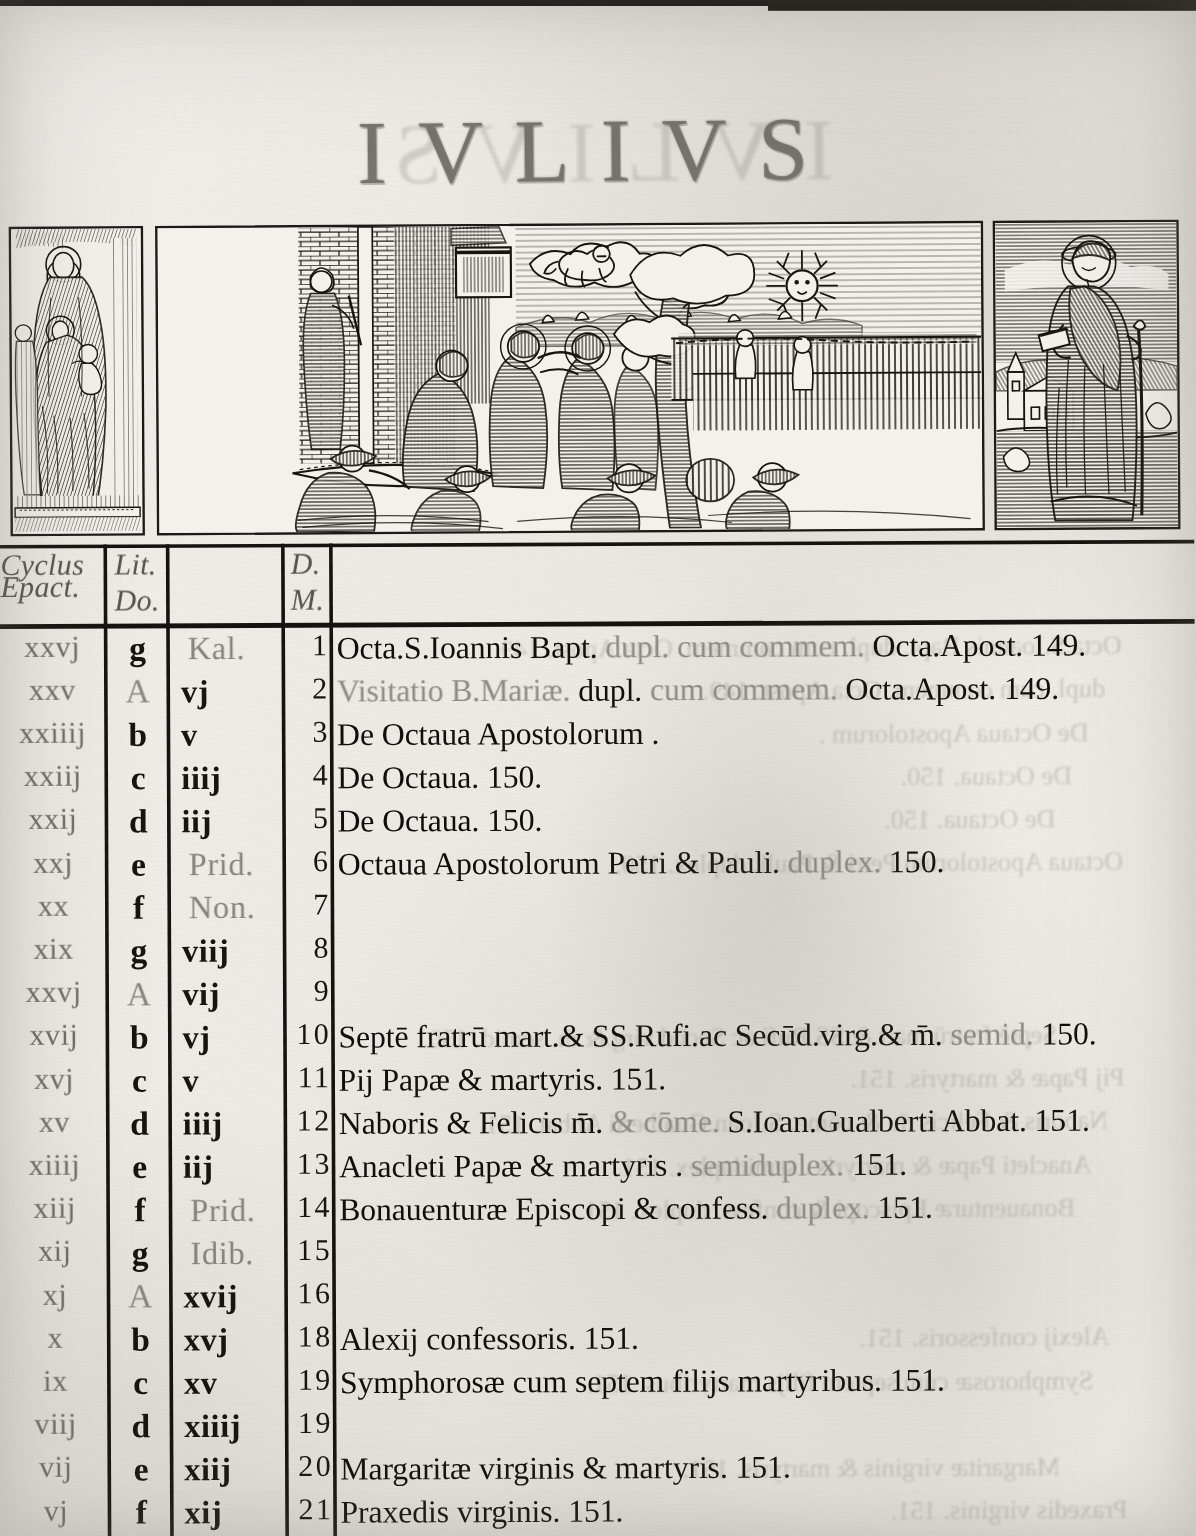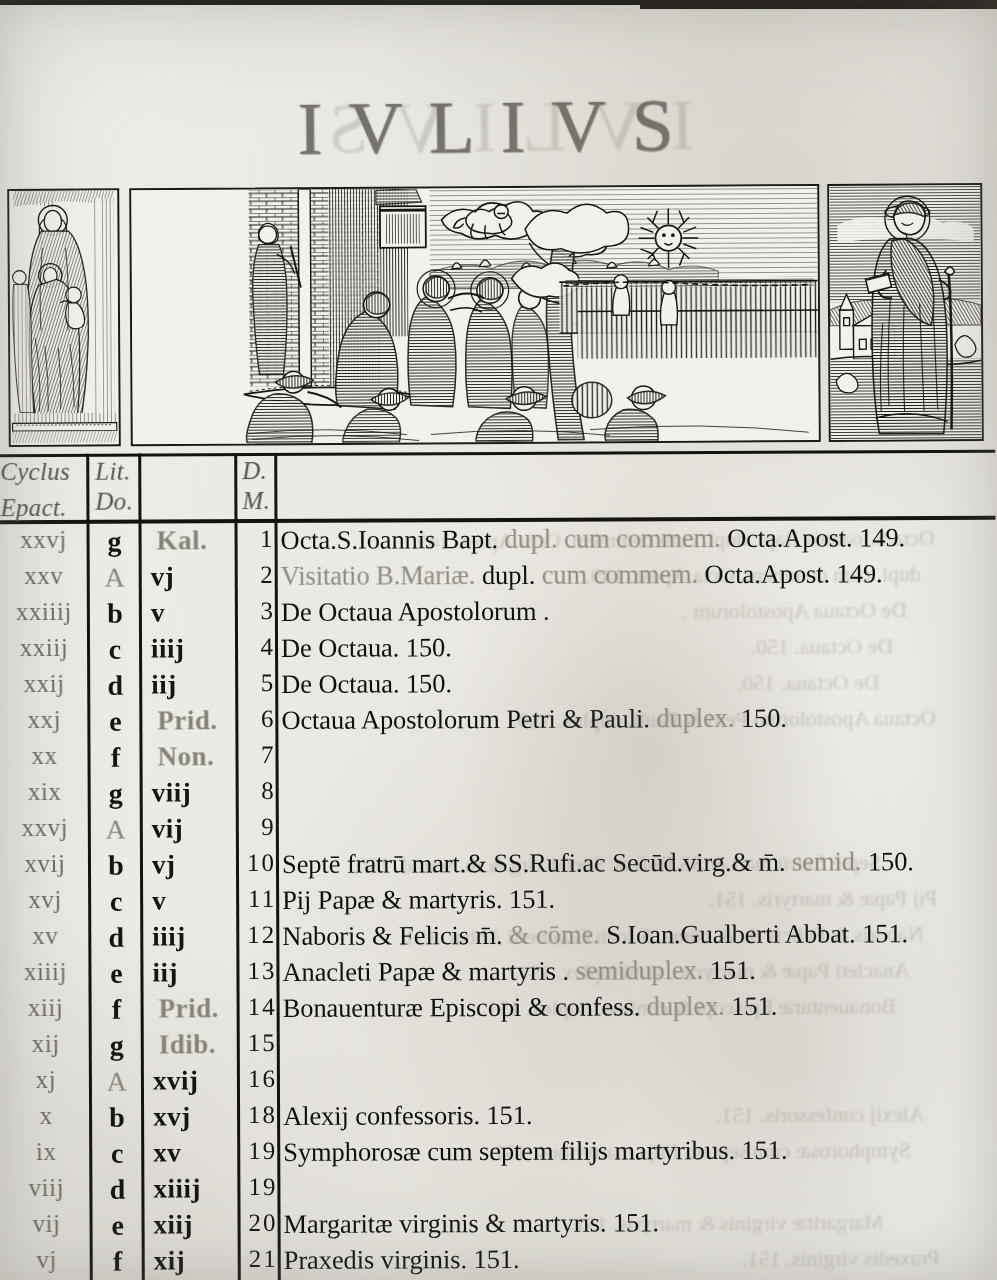--- a/index.html
+++ b/index.html
@@ -80,21 +80,21 @@
   .hdr.dark{color:#56534c;font-style:italic;}
 
   .row{position:absolute;left:0;width:997px;height:36px;}
   .c-ep{position:absolute;left:2px;width:86px;text-align:center;
         font-size:25px;color:#6f6c64;filter:blur(.3px);letter-spacing:.5px;}
   .c-do{position:absolute;left:92px;width:48px;text-align:center;
         font-size:28px;color:#17150f;font-weight:600;}
   .c-do.faint{color:#8b8880;filter:blur(.35px);font-weight:400;}
   .c-rm{position:absolute;left:144px;width:94px;text-align:left;padding-left:8px;
         font-size:27px;color:#17150f;font-weight:600;letter-spacing:.5px;}
-  .c-rm.faint{color:#868379;filter:blur(.35px);font-weight:700;padding-left:14px;}
+  .c-rm.faint{color:#868379;filter:blur(.35px);font-weight:400;padding-left:14px;}
   .c-dm{position:absolute;left:240px;width:36px;text-align:right;
         font-size:25px;color:#17150f;letter-spacing:2px;}
   .c-tx{position:absolute;left:282px;width:715px;
         font-size:26.5px;color:#100f0c;white-space:nowrap;letter-spacing:-.1px;}
   .c-tx .g{color:#8e8b83;filter:blur(.4px);}
 
   
   #bleed{
     position:absolute;left:0;top:452px;width:997px;height:828px;
     pointer-events:none;opacity:.30;overflow:hidden;
@@ -455,21 +455,21 @@
 
     <div class="hline" style="top:0;height:3px;"></div>
     <div class="hline" style="top:66px;height:4px;"></div>
 
     <div class="vline" style="left:88px;top:0;width:3px;height:828px;"></div>
     <div class="vline" style="left:140px;top:0;width:3px;height:828px;"></div>
     <div class="vline" style="left:236px;top:0;width:3px;height:828px;"></div>
     <div class="vline" style="left:276px;top:0;width:3px;height:828px;"></div>
 
     <div class="hdr dark" style="left:2px;top:4px;">Cyclus</div>
-    <div class="hdr dark" style="left:2px;top:40px;">Epact.</div>
+    <div class="hdr dark" style="left:2px;top:22px;">Epact.</div>
     <div class="hdr dark" style="left:97px;top:4px;">Lit.</div>
     <div class="hdr dark" style="left:97px;top:34px;">Do.</div>
     <div class="hdr dark" style="left:244px;top:4px;">D.</div>
     <div class="hdr dark" style="left:244px;top:34px;">M.</div>
 
     <div id="rows">
         <div class="row" style="top: 72px;">
           <div class="c-ep">xxvj</div>
           <div class="c-do">g</div>
           <div class="c-rm faint">Kal.</div>

